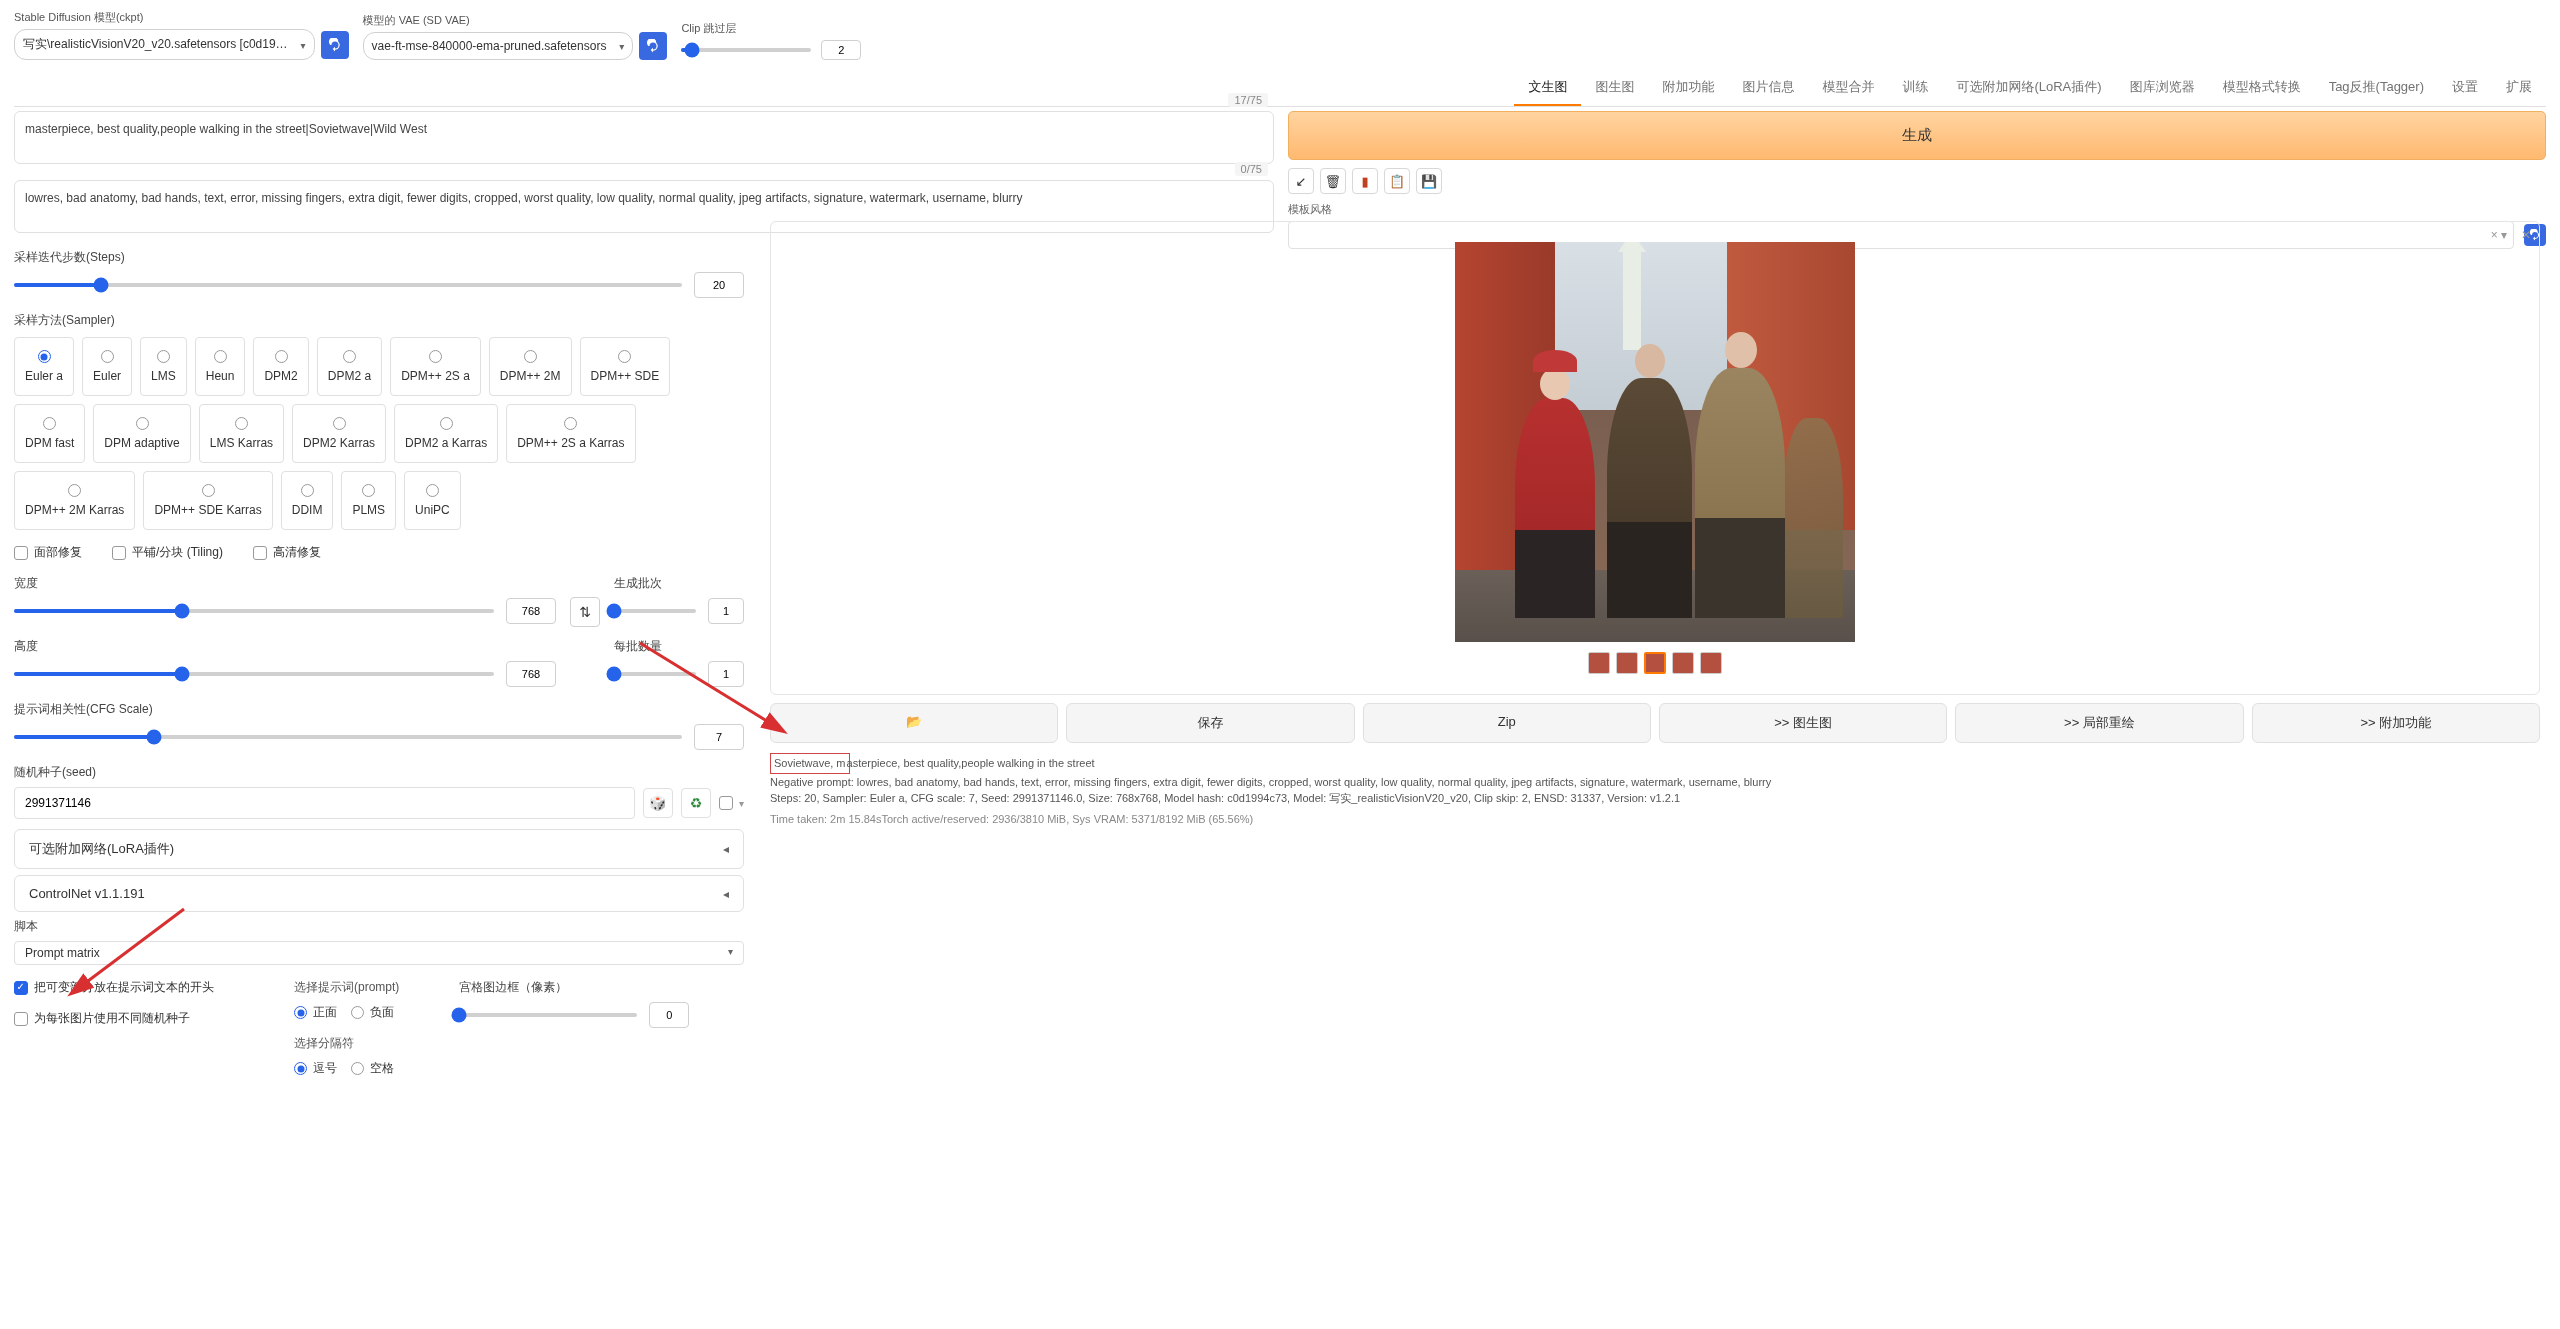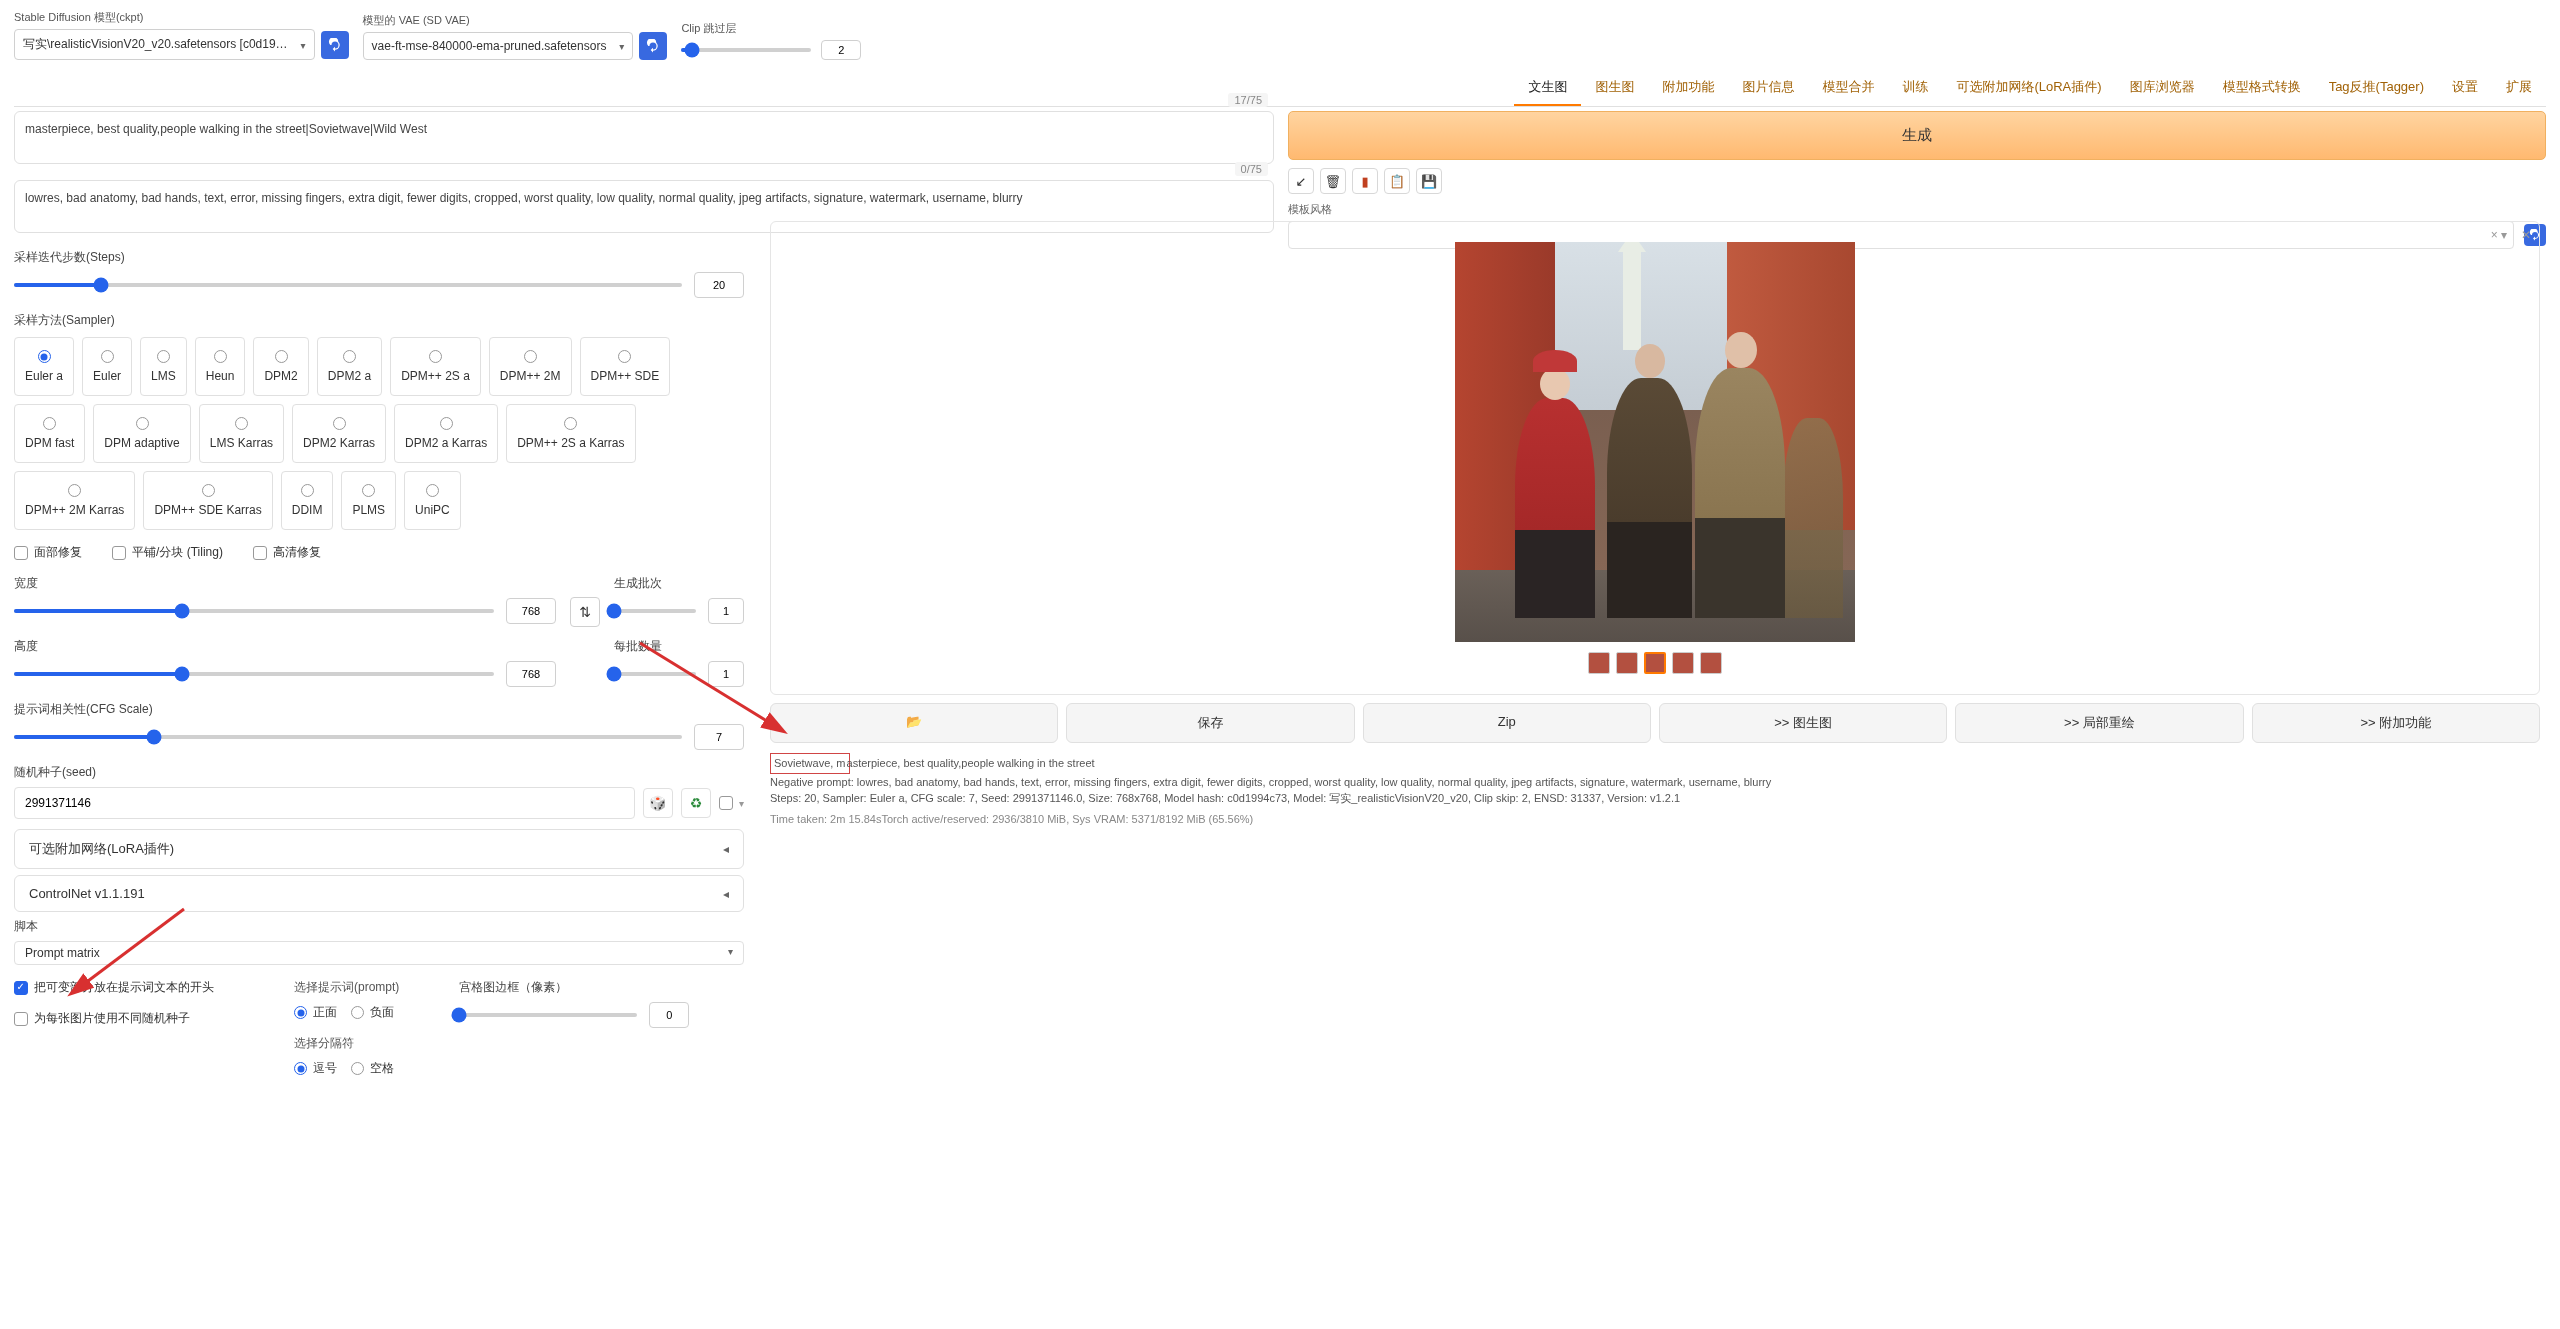--- a/index.html
+++ b/index.html
@@ -1,30 +1,30 @@
 <!DOCTYPE html>
 <html><head>
 <meta charset="utf-8">
 <style>
 * { box-sizing: border-box; margin: 0; padding: 0; font-family: -apple-system, BlinkMacSystemFont, "Segoe UI", Arial, sans-serif; }
 body { background: #fff; font-size: 12px; color: #333; padding: 10px 14px; }
 .top-row { display: flex; gap: 14px; margin-bottom: 10px; align-items: flex-end; }
 .top-group { display: flex; flex-direction: column; }
 .top-label { font-size: 11px; color: #555; margin-bottom: 4px; }
 .top-select-row { display: flex; align-items: center; gap: 6px; }
-.top-select { border: 1px solid #d0d0d0; border-radius: 4px; padding: 6px 26px 6px 8px; font-size: 12px; position: relative; background: #fff; cursor: pointer; min-width: 200px; }
+.top-select { border: 1px solid #d0d0d0; border-radius: 12px; padding: 6px 26px 6px 8px; font-size: 12px; position: relative; background: #fff; cursor: pointer; min-width: 200px; }
 .top-select::after { content: "▾"; position: absolute; right: 8px; top: 50%; transform: translateY(-50%); color: #666; font-size: 10px; }
 .refresh-btn { width: 28px; height: 28px; background: #3869e0; border-radius: 4px; display: flex; align-items: center; justify-content: center; cursor: pointer; }
 .refresh-btn svg { width: 14px; height: 14px; fill: #fff; }
 .clip-row { display: flex; align-items: center; gap: 10px; }
 .clip-slider-wrap { width: 130px; }
 .num-box { width: 40px; border: 1px solid #d0d0d0; border-radius: 4px; text-align: center; padding: 3px 2px; font-size: 11px; }
 
 .tabs { display: flex; border-bottom: 1px solid #e0e0e0; margin-bottom: 4px; justify-content: flex-end; }
-.tab { padding: 8px 14px; font-size: 13px; color: #a16207; cursor: pointer; }
+.tab { padding: 8px 14px; font-size: 13px; color: #737373; cursor: pointer; }
 .tab.active { color: #222; border-bottom: 2px solid #ff7a00; font-weight: 500; }
 
 .main-content { display: flex; gap: 14px; }
 .left-col { flex: 0 0 1260px; }
 .right-col { flex: 1; min-width: 200px; }
 
 .prompt-box { width: 100%; border: 1px solid #e0e0e0; border-radius: 6px; padding: 10px; font-size: 12px; color: #444; resize: none; position: relative; margin-bottom: 6px; }
 .prompt-box textarea { width: 100%; border: none; resize: none; font-family: inherit; font-size: 12px; color: #444; outline: none; }
 .tokcount { position: absolute; right: 6px; top: -18px; font-size: 11px; color: #888; background: #f5f5f5; border-radius: 3px; padding: 1px 6px; }
 .prompt-wrap { position: relative; margin-bottom: 16px; }

